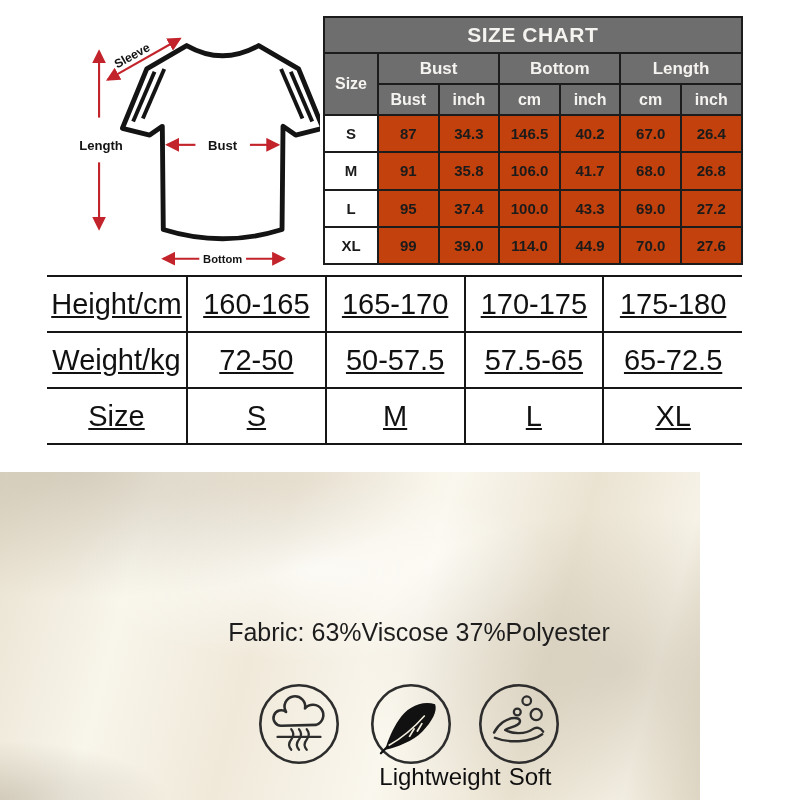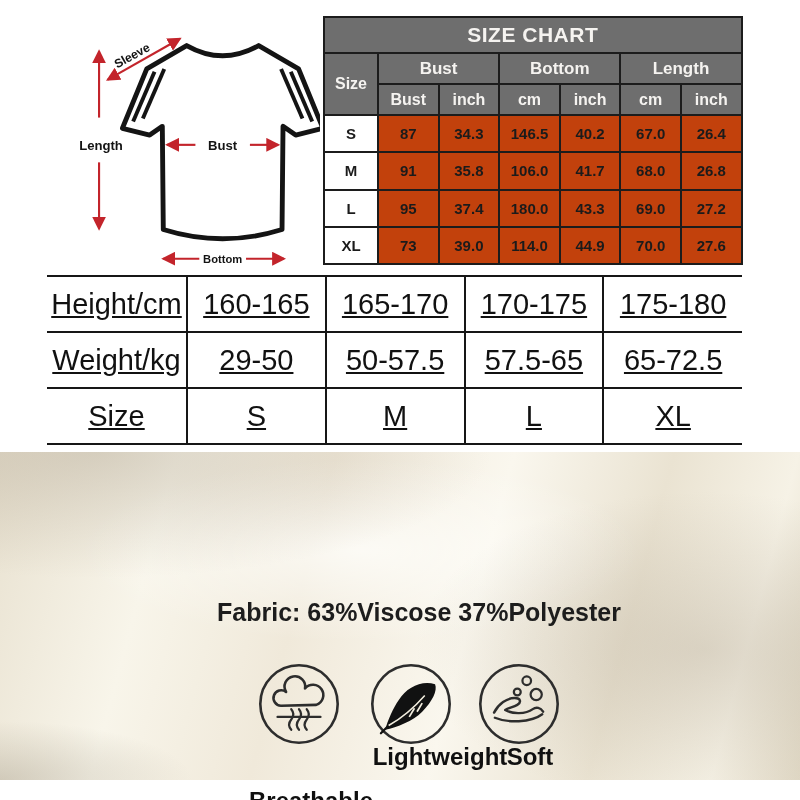--- a/index.html
+++ b/index.html
@@ -23,28 +23,28 @@
 
   
   #fit-table { position:absolute; left:47px; top:275px; width:695px; height:168px;
                border-collapse:collapse; table-layout:fixed; }
   #fit-table td { border:2px solid #161616; text-align:center; vertical-align:middle;
                   font-size:29px; color:#111; height:56px;text-decoration:underline; }
   #fit-table td:first-child { border-left:none; }
   #fit-table td:last-child  { border-right:none;margin-left:48px; }
 
   
-  #fabric { position:absolute; left:0; top:452px; width:800px; height:328px;
+  #fabric { position:absolute; left:0; top:472px; width:700px; height:328px;
     background:
       radial-gradient(90% 70% at 12% 0%,  rgba(168,156,136,0.38), transparent 55%),
       radial-gradient(60% 80% at 88% 60%, rgba(172,160,140,0.35), transparent 60%),
       radial-gradient(40% 30% at 0% 100%, rgba(150,140,120,0.35), transparent 60%),
       radial-gradient(50% 40% at 45% 30%, rgba(255,255,252,0.75), transparent 70%),
       linear-gradient(105deg, #e9e2d1 0%, #f8f5ea 20%, #f0e9da 38%, #faf7ee 58%, #eae3d2 76%, #f6f2e6 90%, #e0d8c5 100%);
-    background-color:#f1ecdf;font-weight:bold; }
+    background-color:#f1ecdf; }
   #fabric .composition { position:absolute; left:419px; top:146px; transform:translateX(-50%);
       font-size:25px; color:#1d1d1d; white-space:nowrap; }
   .feature-icon { position:absolute; top:209px; width:86px; height:86px; }
   #icon-breathable { left:256px; }
   #icon-feather    { left:368px; }
   #icon-soft       { left:476px; }
   .feature-label { position:absolute; top:291px; transform:translateX(-50%);
       font-size:24px; color:#101010; white-space:nowrap; }
   #label-breathable { left:311px;margin-top:44px; }
   #label-lightweight{ left:440px; }
@@ -131,28 +131,28 @@
       <td class="data-cell">35.8</td>
       <td class="data-cell">106.0</td>
       <td class="data-cell">41.7</td>
       <td class="data-cell">68.0</td>
       <td class="data-cell">26.8</td>
     </tr>
     <tr>
       <td class="row-size">L</td>
       <td class="data-cell">95</td>
       <td class="data-cell">37.4</td>
-      <td class="data-cell">180.0</td>
+      <td class="data-cell">100.0</td>
       <td class="data-cell">43.3</td>
       <td class="data-cell">69.0</td>
       <td class="data-cell">27.2</td>
     </tr>
     <tr>
       <td class="row-size">XL</td>
-      <td class="data-cell">73</td>
+      <td class="data-cell">99</td>
       <td class="data-cell">39.0</td>
       <td class="data-cell">114.0</td>
       <td class="data-cell">44.9</td>
       <td class="data-cell">70.0</td>
       <td class="data-cell">27.6</td>
     </tr>
   </tbody>
     </table>
 
   <table id="fit-table">
@@ -166,21 +166,21 @@
     <tbody>
         <tr>
       <td>Height/cm</td>
       <td>160-165</td>
       <td>165-170</td>
       <td>170-175</td>
       <td>175-180</td>
     </tr>
     <tr>
       <td>Weight/kg</td>
-      <td>29-50</td>
+      <td>72-50</td>
       <td>50-57.5</td>
       <td>57.5-65</td>
       <td>65-72.5</td>
     </tr>
     <tr>
       <td>Size</td>
       <td>S</td>
       <td>M</td>
       <td>L</td>
       <td>XL</td>

